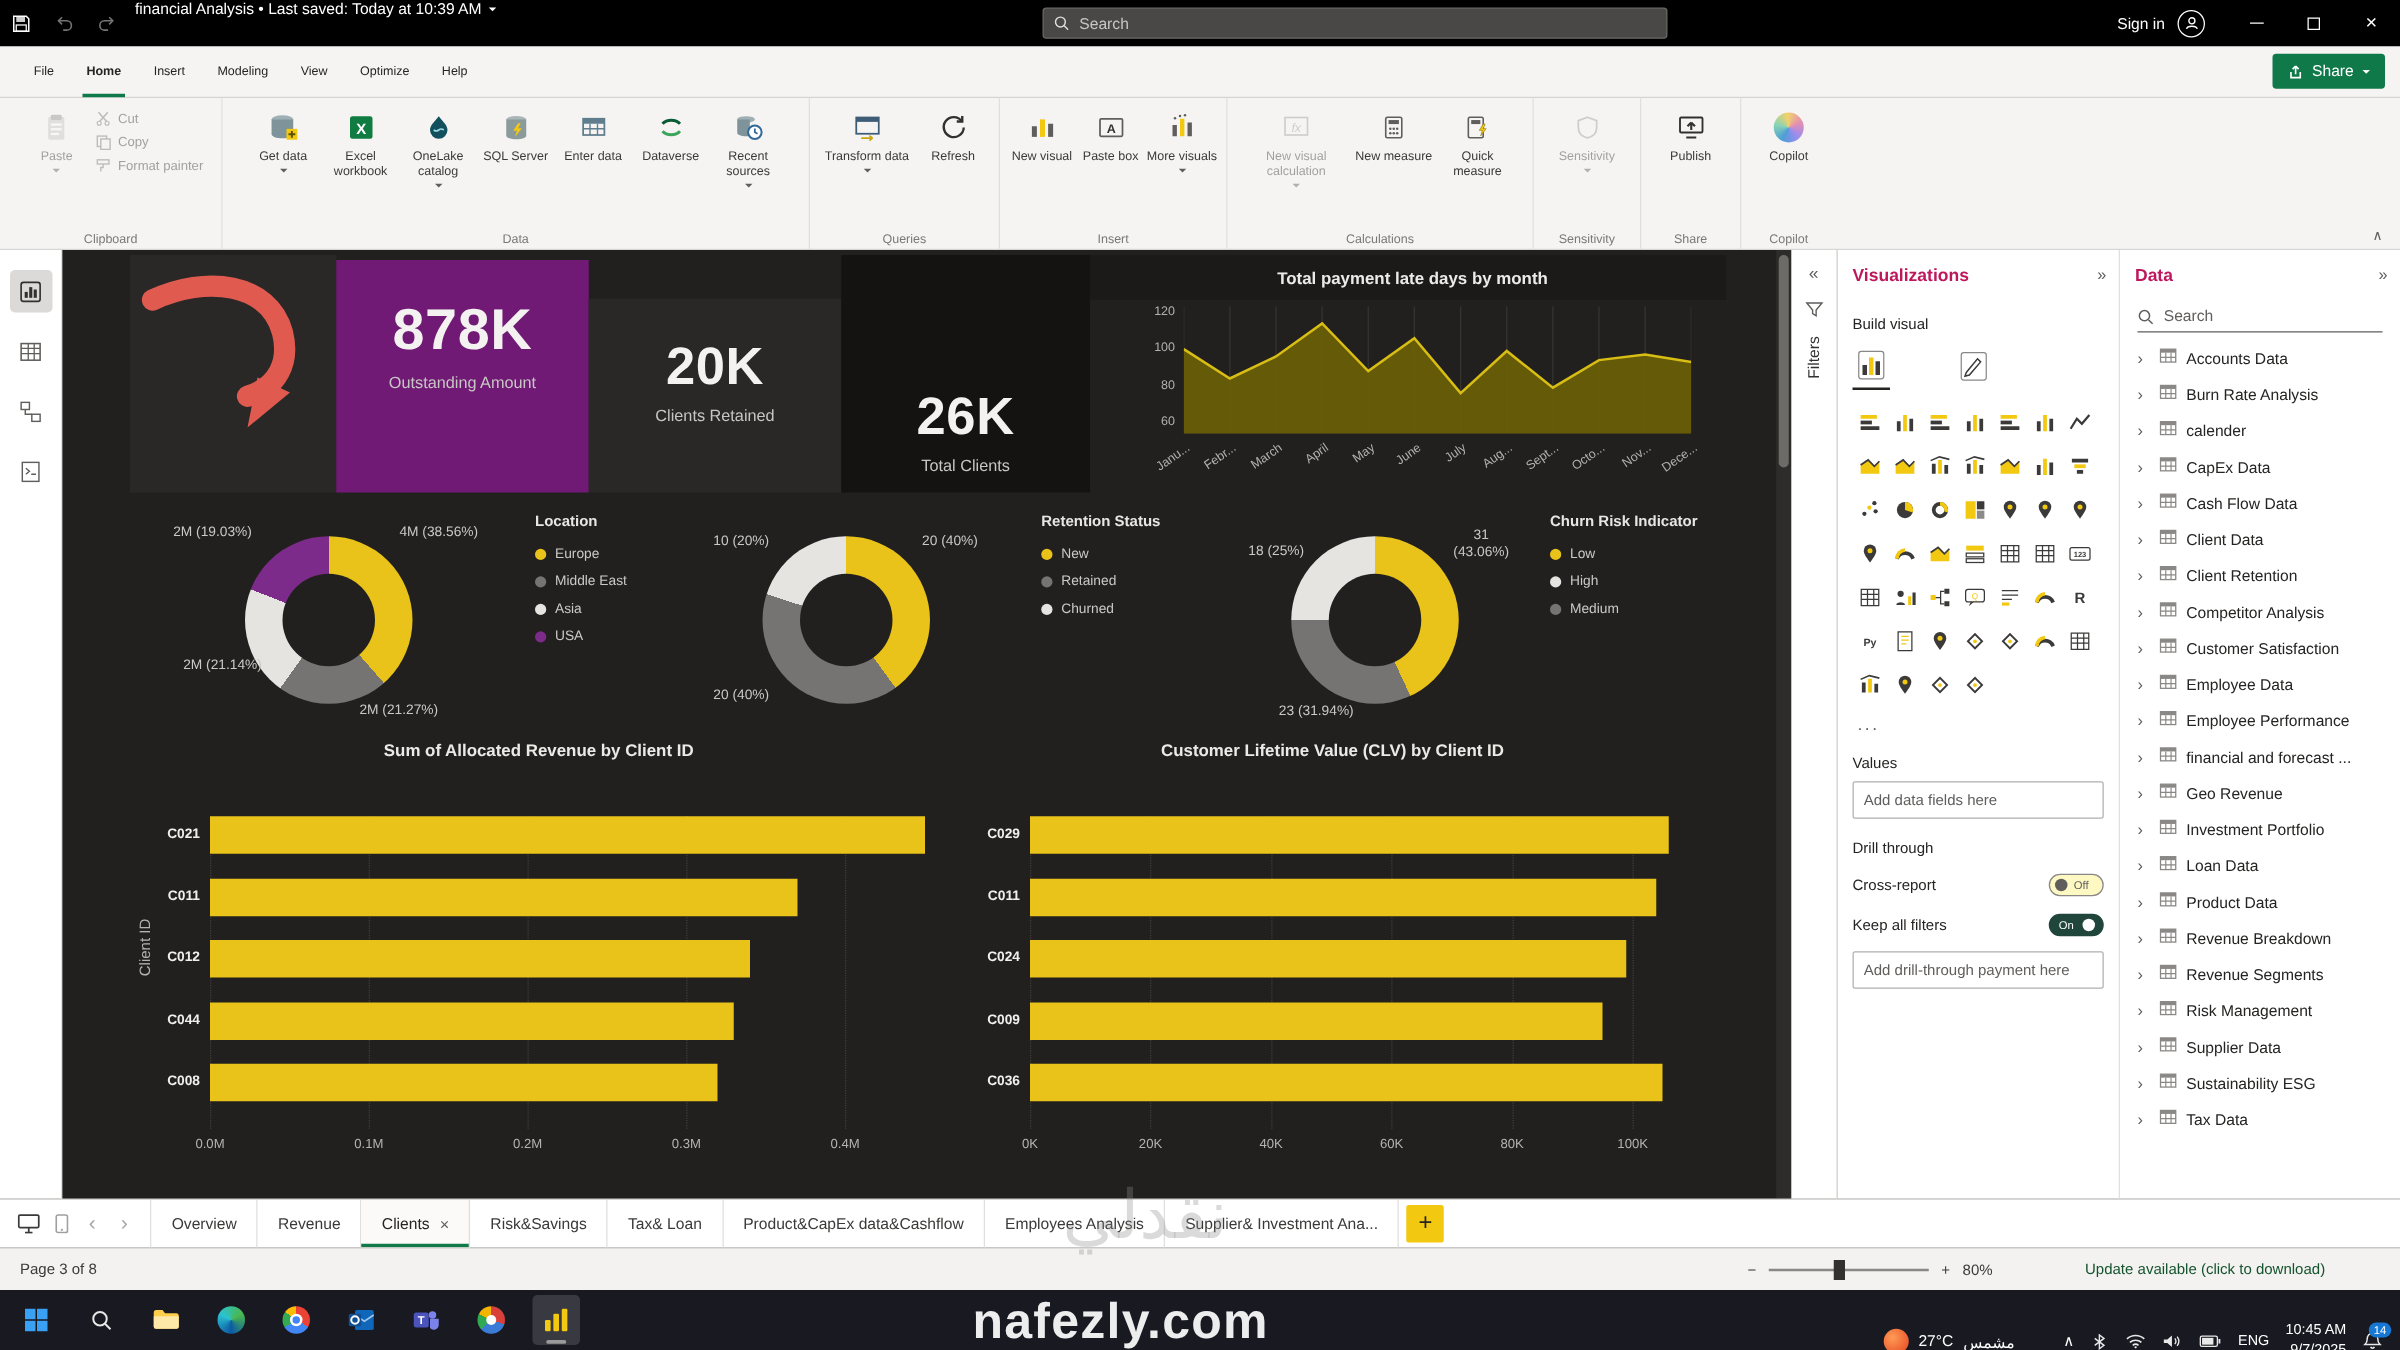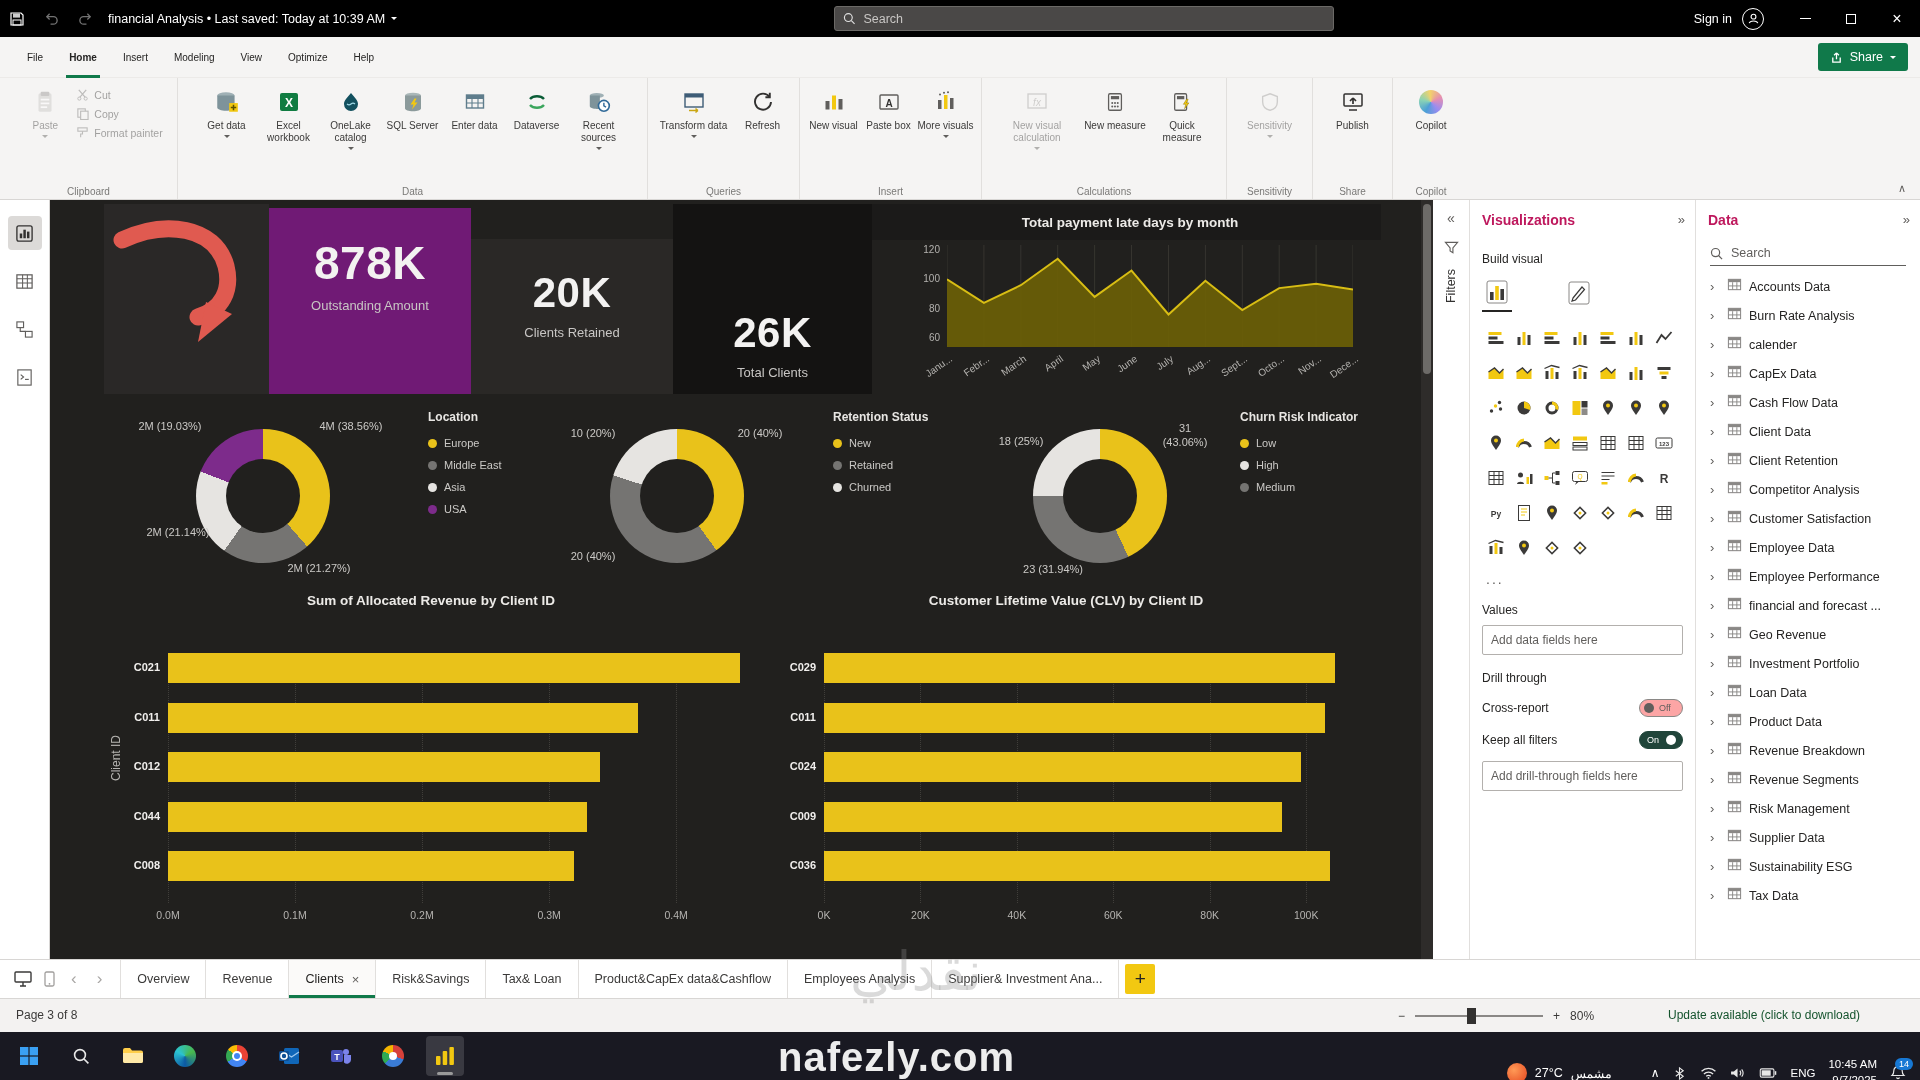--- a/index.html
+++ b/index.html
@@ -1,19 +1,19 @@
 <!DOCTYPE html>
 <html><head>
 <meta charset="utf-8">
 <style>
   *{box-sizing:border-box;margin:0;padding:0;font-family:"Liberation Sans",sans-serif;}
   html,body{width:1920px;height:1080px;overflow:hidden;background:#000;}
   #app{position:relative;width:1920px;height:1080px;}
   
-  .titlebar{position:absolute;top:0;left:0;width:100%;height:37px;background:#000;display:flex;align-items:center;color:#fff;}
+  .titlebar{position:absolute;top:0;left:0;width:100%;height:37px;background:#000;display:flex;align-items:flex-start;color:#fff;}
   .tb-ic{width:34px;height:37px;display:flex;align-items:center;justify-content:center;}
   .tb-title{font-size:12.5px;color:#fff;margin-left:6px;display:flex;align-items:center;gap:6px;white-space:nowrap;}
   .tb-search{position:absolute;left:834px;top:6px;width:500px;height:25px;background:#4a4847;border:1px solid #6b6966;border-radius:3px;display:flex;align-items:center;padding:0 8px;gap:8px;}
   .tb-search input{background:transparent;border:none;outline:none;color:#e0e0e0;font-size:12.5px;width:100%;}
   .tb-search input::placeholder{color:#c8c6c4;}
   .tb-right{position:absolute;right:0;top:0;height:37px;display:flex;align-items:center;}
   .signin{font-size:12.5px;margin-right:10px;}
   .avatar{width:22px;height:22px;border:1.4px solid #fff;border-radius:50%;display:flex;align-items:center;justify-content:center;margin-right:18px;}
   .winbtn{width:46px;height:37px;display:flex;align-items:center;justify-content:center;font-size:13px;color:#fff;}
   .winbtn.close{font-size:16px;}
@@ -81,21 +81,21 @@
   .buildlab{font-size:12px;color:#252423;margin-top:24px;}
   .modes{display:flex;gap:52px;margin-top:8px;}
   .modebtn{width:30px;height:38px;display:flex;align-items:center;justify-content:center;}
   .modebtn.sel{border-bottom:2px solid #252423;}
   #vis-grid{margin-top:12px;display:grid;grid-template-columns:repeat(7,28px);grid-auto-rows:35px;}
   .vicon{width:28px;height:28px;display:flex;align-items:center;justify-content:center;border-radius:2px;}
   .moredots{font-size:14px;color:#605e5c;letter-spacing:2px;margin:2px 0 0 4px;}
   .seclab{font-size:12px;color:#252423;margin-top:16px;}
   .fieldbox{margin-top:8px;height:30px;border:1px solid #b3b0ad;border-radius:2px;font-size:12px;color:#605e5c;display:flex;align-items:center;padding:0 8px;}
   .vrow{display:flex;align-items:center;justify-content:space-between;margin-top:14px;font-size:12px;color:#252423;}
-  .toggle{width:44px;height:18px;border:1px solid #8a8886;border-radius:10px;display:inline-flex;align-items:center;background:#fca5a5;}
+  .toggle{width:44px;height:18px;border:1px solid #8a8886;border-radius:10px;display:inline-flex;align-items:center;background:#fef9c3;}
   .toggle .knob{width:10px;height:10px;border-radius:50%;background:#605e5c;margin-left:4px;}
   .toggle .tlab{font-size:9px;margin-left:5px;color:#605e5c;}
   .toggle.on{background:#20453a;border-color:#20453a;}
   .toggle.on .tlab{color:#fff;margin-left:7px;}
   .toggle.on .knob{background:#fff;margin-left:7px;}
   
   .datapanel{position:absolute;left:1696px;top:0;width:224px;height:100%;background:#fff;padding:12px 0 0 12px;overflow:hidden;}
   .dsearch{display:flex;align-items:center;gap:8px;border-bottom:1px solid #605e5c;margin:18px 14px 6px 2px;padding-bottom:5px;}
   .dsearch input{border:none;outline:none;font-size:12.5px;color:#323130;width:150px;}
   .dsearch input::placeholder{color:#605e5c;}
@@ -1029,21 +1029,21 @@
             <span class="tlab">Off</span>
           </span>
       </div>
       <div class="vrow">
         <span>Keep all filters</span>
         <span class="toggle on">
             <span class="tlab">On</span>
             <span class="knob"></span>
           </span>
       </div>
-      <div class="fieldbox" style="margin-top:12px">Add drill-through fields here</div>
+      <div class="fieldbox" style="margin-top:12px">Add drill-through payment here</div>
     </div>
 
     <div class="datapanel">
       <div class="ptitle">Data</div>
       <span class="pcollapse">»</span>
       <div class="dsearch">
         <svg width="13" height="13" viewBox="0 0 14 14">
             <circle cx="6" cy="6" r="4.4" fill="none" stroke="#605e5c" stroke-width="1.3"></circle>
             <path d="M9.4 9.4 L13 13" stroke="#605e5c" stroke-width="1.3"></path>
           </svg>

